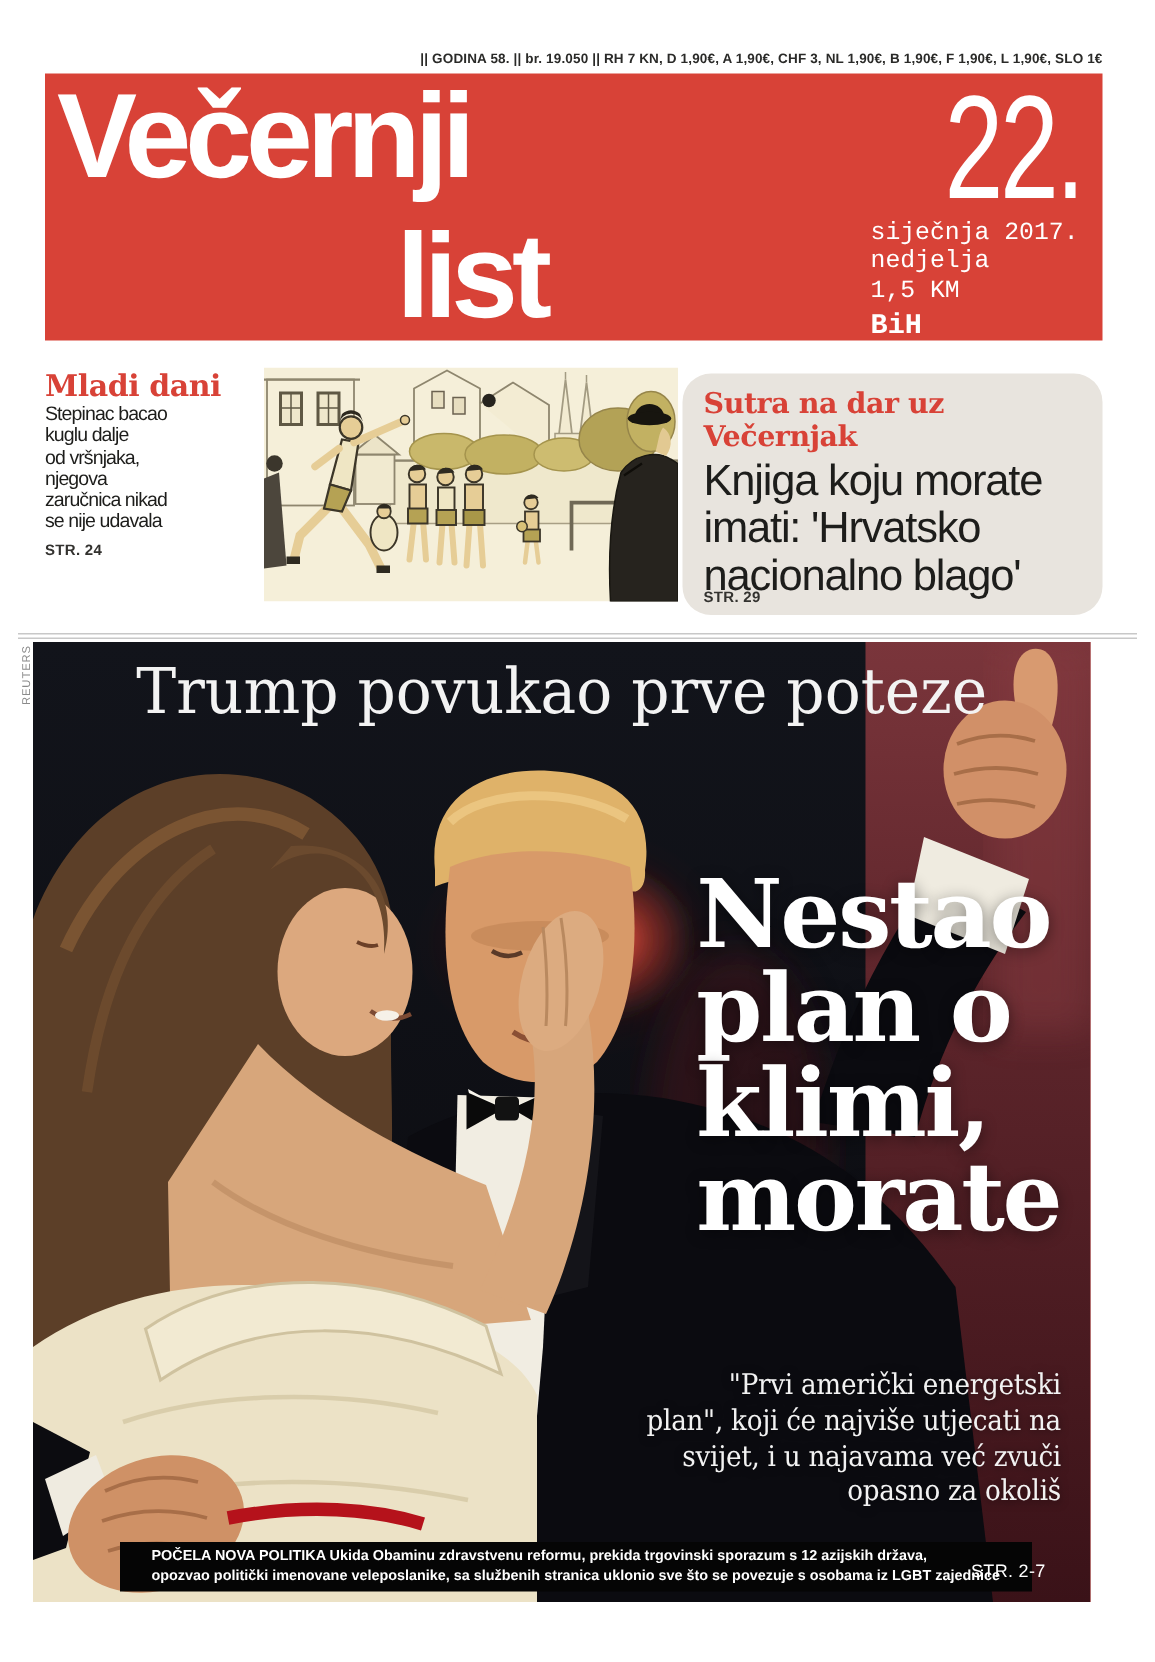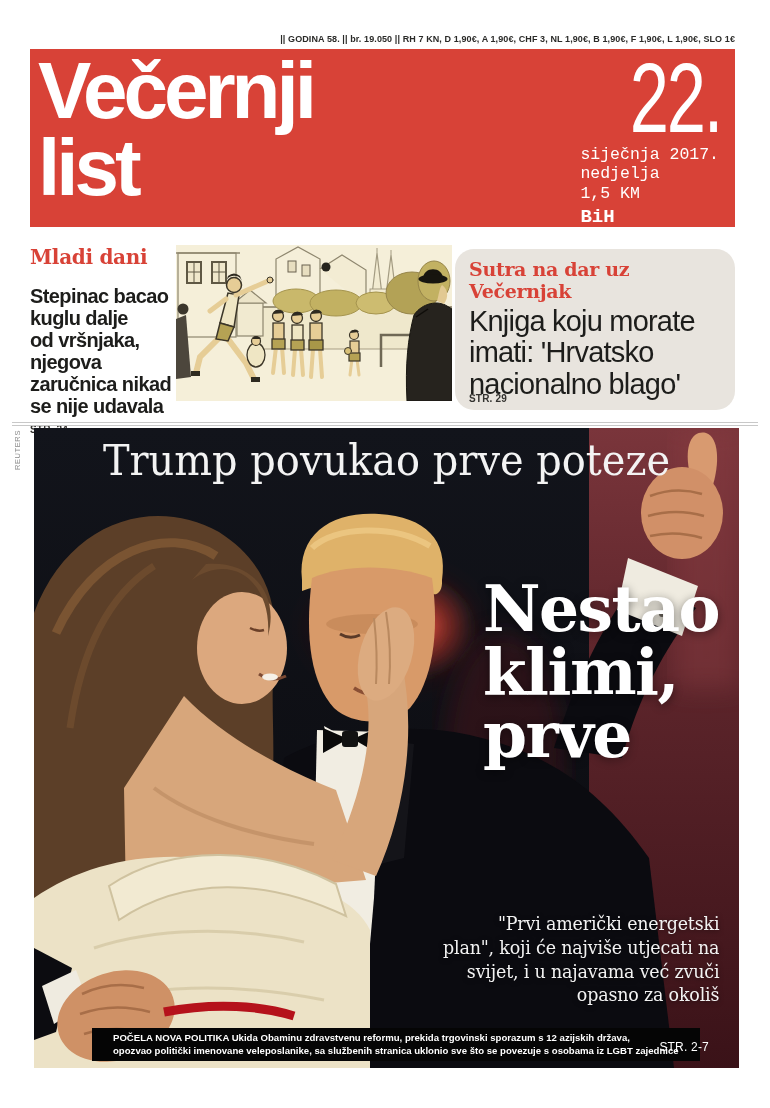--- a/index.html
+++ b/index.html
@@ -14,32 +14,32 @@
   .page{position:relative;width:770px;height:1108px;background:#ffffff;overflow:hidden;margin:0 auto;}
 
   
   .topbar{position:absolute;top:34px;left:30px;width:705px;text-align:right;
     font-size:9px;font-weight:bold;color:#2a2a28;letter-spacing:.1px;}
 
   
   .masthead{position:absolute;top:49px;left:30px;width:705px;height:178px;background:var(--brand-red);}
   .logo{position:absolute;top:4px;left:8px;width:330px;color:#fff;}
   .logo-line{font-weight:bold;font-size:80px;line-height:.96;letter-spacing:-4px;}
-  .logo-line.l2{text-align:left;padding-right:4px;}
+  .logo-line.l2{text-align:right;padding-right:4px;margin-top:16px;}
   .day{position:absolute;top:0;right:14px;color:#fff;font-weight:normal;
     font-size:98px;line-height:1;letter-spacing:-3px;transform:scaleX(.72);transform-origin:right top;}
   .dateblock{position:absolute;top:96px;right:16px;text-align:left;color:#fff;
     font-size:16.5px;line-height:1.18;font-weight:normal;font-family:Liberation Mono, monospace;}
   .edition{font-weight:bold;font-size:19px;margin-top:3px;}
 
   
   .teaser-left{position:absolute;top:245px;left:30px;width:148px;}
   .kicker-red{font-family:"DejaVu Serif",serif;font-weight:bold;color:var(--brand-red);
     font-size:20px;letter-spacing:-.3px;}
-  .tl-headline{margin-top:16px;font-weight:bold;font-size:20px;line-height:1.1;
+  .tl-headline{margin-top:0;font-weight:normal;font-size:13px;line-height:1.1;
     letter-spacing:-.6px;color:var(--ink);}
   .page-ref{font-weight:bold;font-size:10px;color:#33322f;letter-spacing:.2px;}
   .teaser-left .page-ref{margin-top:7px;}
 
   .illustration{position:absolute;top:245px;left:176px;width:276px;height:156px;}
 
   .teaser-right{position:absolute;top:249px;left:455px;width:280px;height:161px;
     background:var(--teaser-bg);padding:9px 12px 8px 14px;border-radius:19px;}
   .teaser-right .kicker-red{font-size:19px;}
   .tr-headline{margin-top:4px;font-weight:normal;font-size:29px;line-height:1.08;
@@ -48,21 +48,21 @@
 
   
   .divider{position:absolute;top:422px;left:12px;width:746px;height:4px;
     border-top:1px solid #c8c8c8;border-bottom:1px solid #c8c8c8;}
 
   
   .credit{position:absolute;top:430px;left:13px;writing-mode:vertical-rl;
     transform:rotate(180deg);font-size:7.5px;color:#8a8a8a;letter-spacing:.6px;}
 
   
-  .photo{position:absolute;top:428px;left:34px;width:705px;height:640px;
+  .photo{position:absolute;top:428px;left:22px;width:705px;height:640px;
     background:#b91c1c;overflow:hidden;}
   .photo svg.scene{position:absolute;inset:0;}
   .cover-kicker{position:absolute;top:8px;left:0;right:0;text-align:center;
     font-family:"DejaVu Serif",serif;font-weight:normal;font-size:42px;color:#f3f3f3;
     transform:scaleX(.95);transform-origin:center top;}
   .cover-headline{position:absolute;top:150px;right:20px;
     font-family:"DejaVu Serif",serif;font-weight:bold;font-size:63px;line-height:1.0;
     letter-spacing:-1.5px;color:#ffffff;text-shadow:0 2px 10px rgba(0,0,0,.45);}
   .cover-subhead{position:absolute;top:484px;right:20px;text-align:right;
     font-family:"DejaVu Serif",serif;font-size:19px;line-height:1.25;color:#f2f2f2;
@@ -360,22 +360,23 @@
         <path d="M46,586 q 34,-12 70,-2" stroke="#a86e48" stroke-width="2.5" fill="none"></path>
         <path d="M50,606 q 32,-10 66,0" stroke="#a86e48" stroke-width="2.5" fill="none"></path>
         <path d="M130,584 C182,574 228,578 260,588" stroke="#b5121b" stroke-width="9" fill="none"></path>
       </g>
     </svg>
 
     <div class="cover-kicker">Trump povukao prve poteze</div>
 
     <div class="cover-headline">
       <div>Nestao</div>
+      <div>plan o</div>
       <div>klimi,</div>
-      <div>prve</div>
+      <div>morate</div>
     </div>
 
     <div class="cover-subhead">
       <div>"Prvi američki energetski</div>
       <div>plan", koji će najviše utjecati na</div>
       <div>svijet, i u najavama već zvuči</div>
       <div>opasno za okoliš</div>
     </div>
 
     <div class="bottom-bar">

